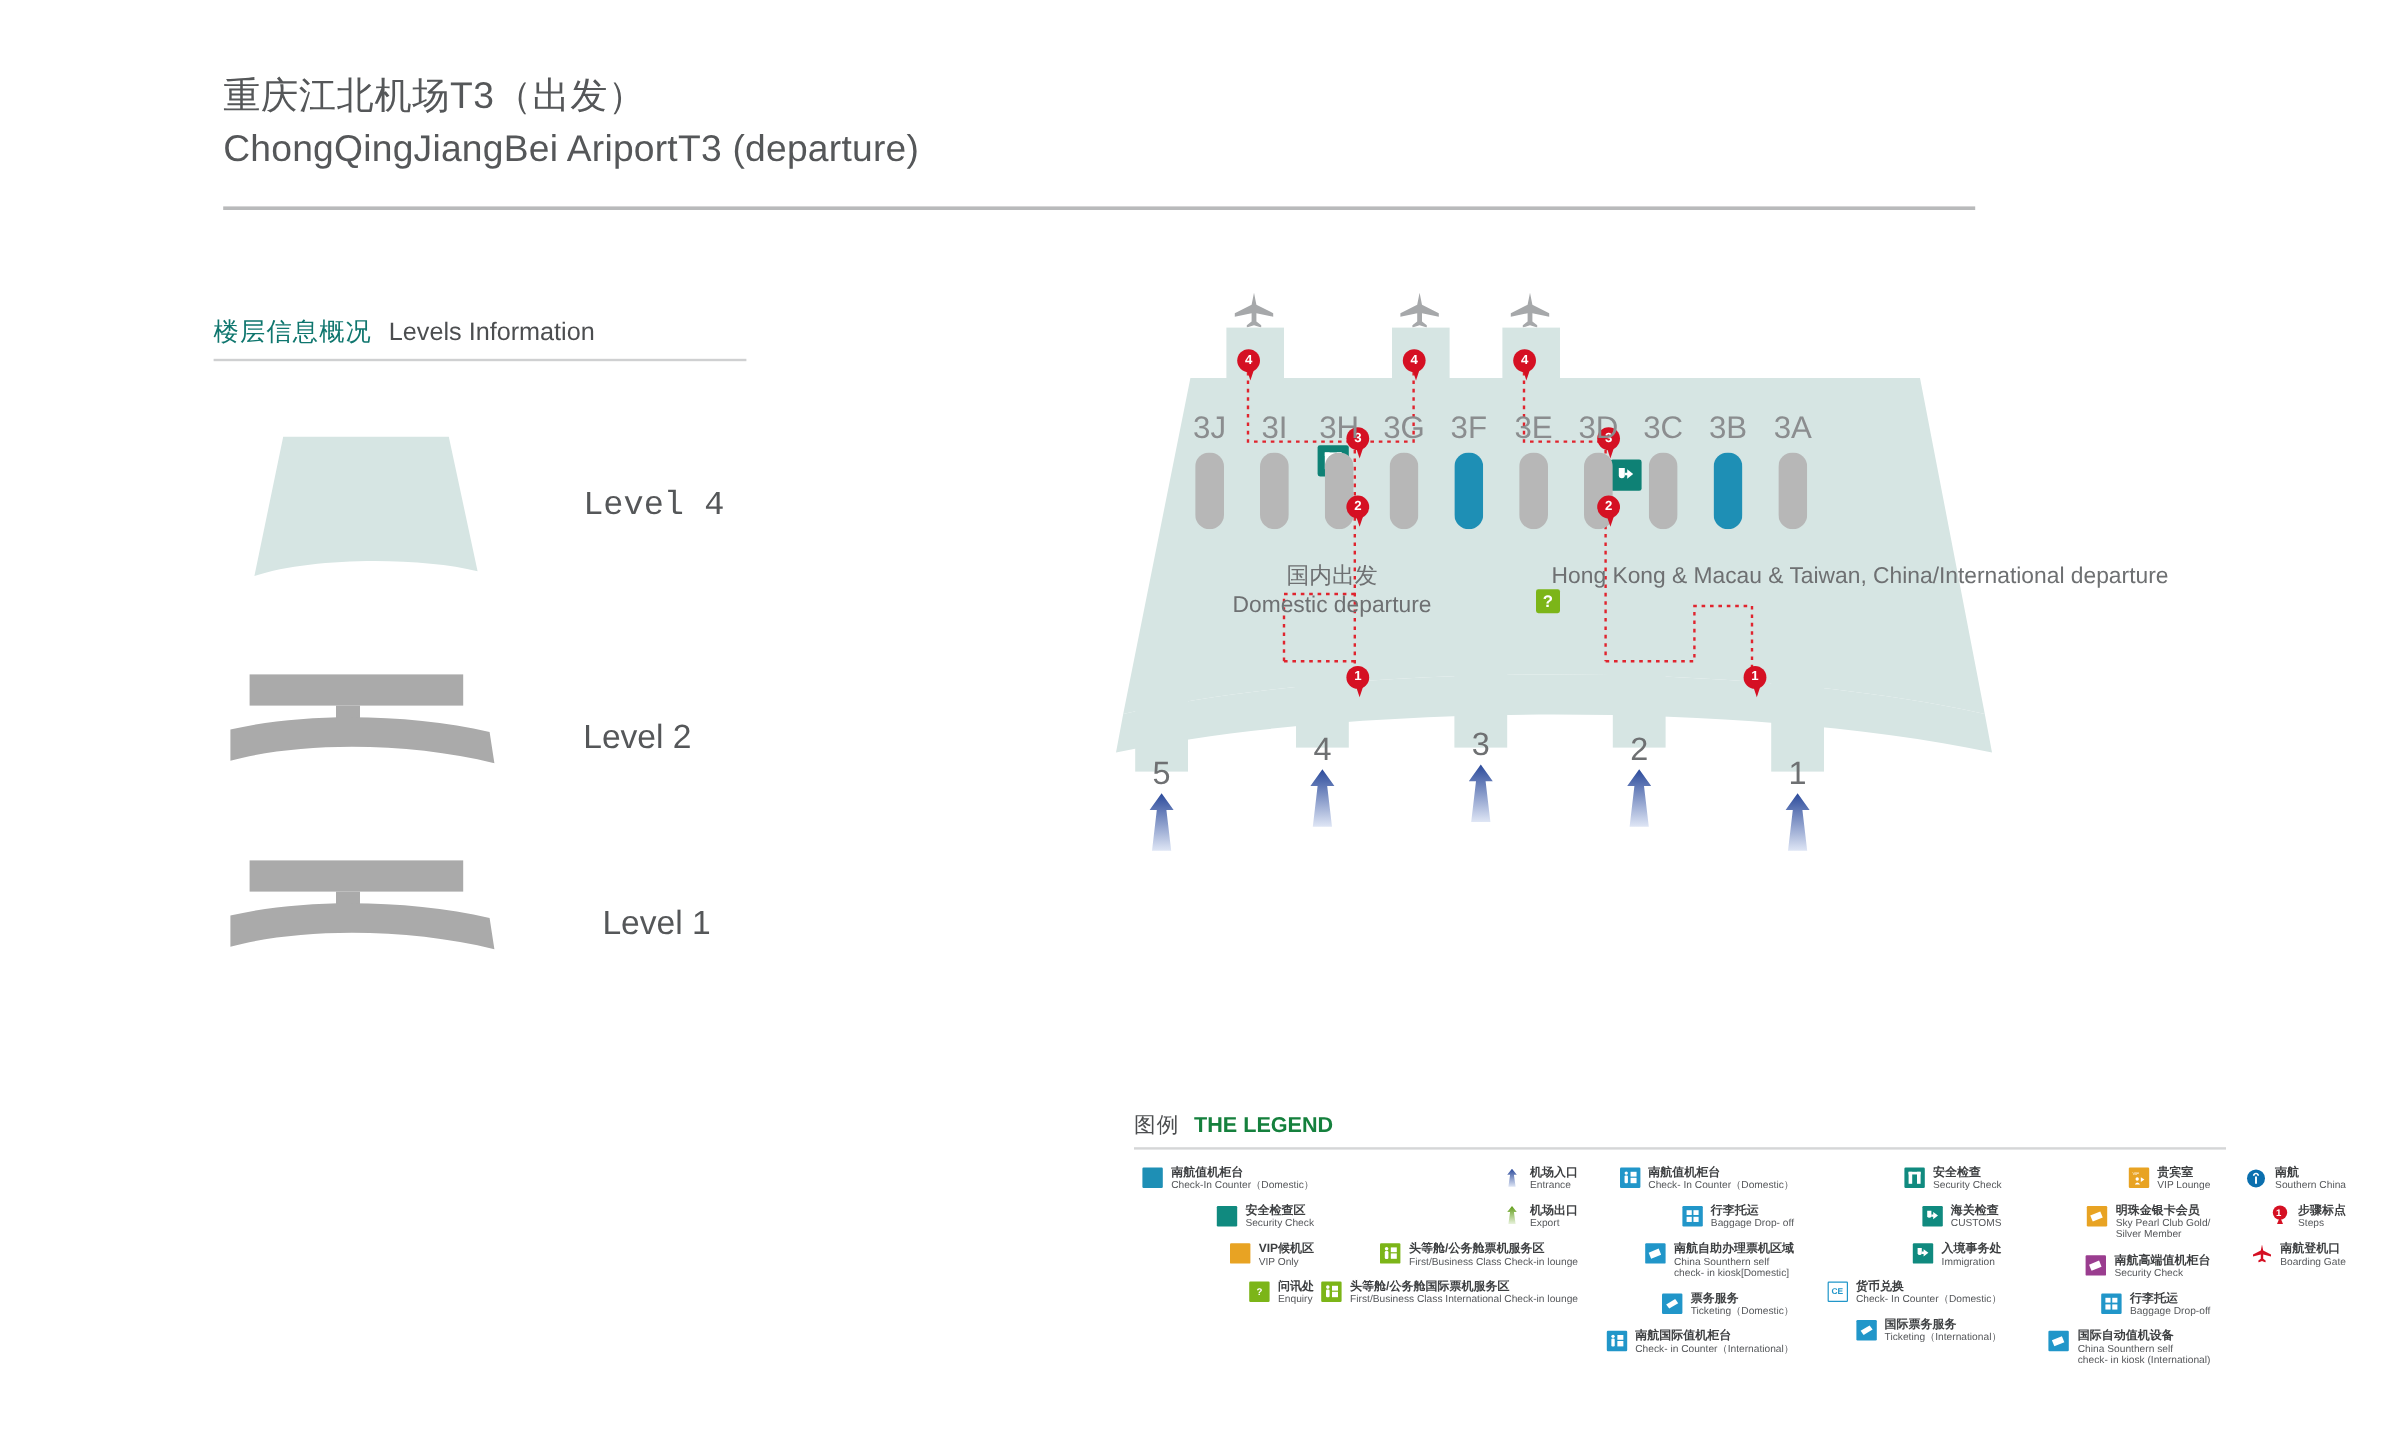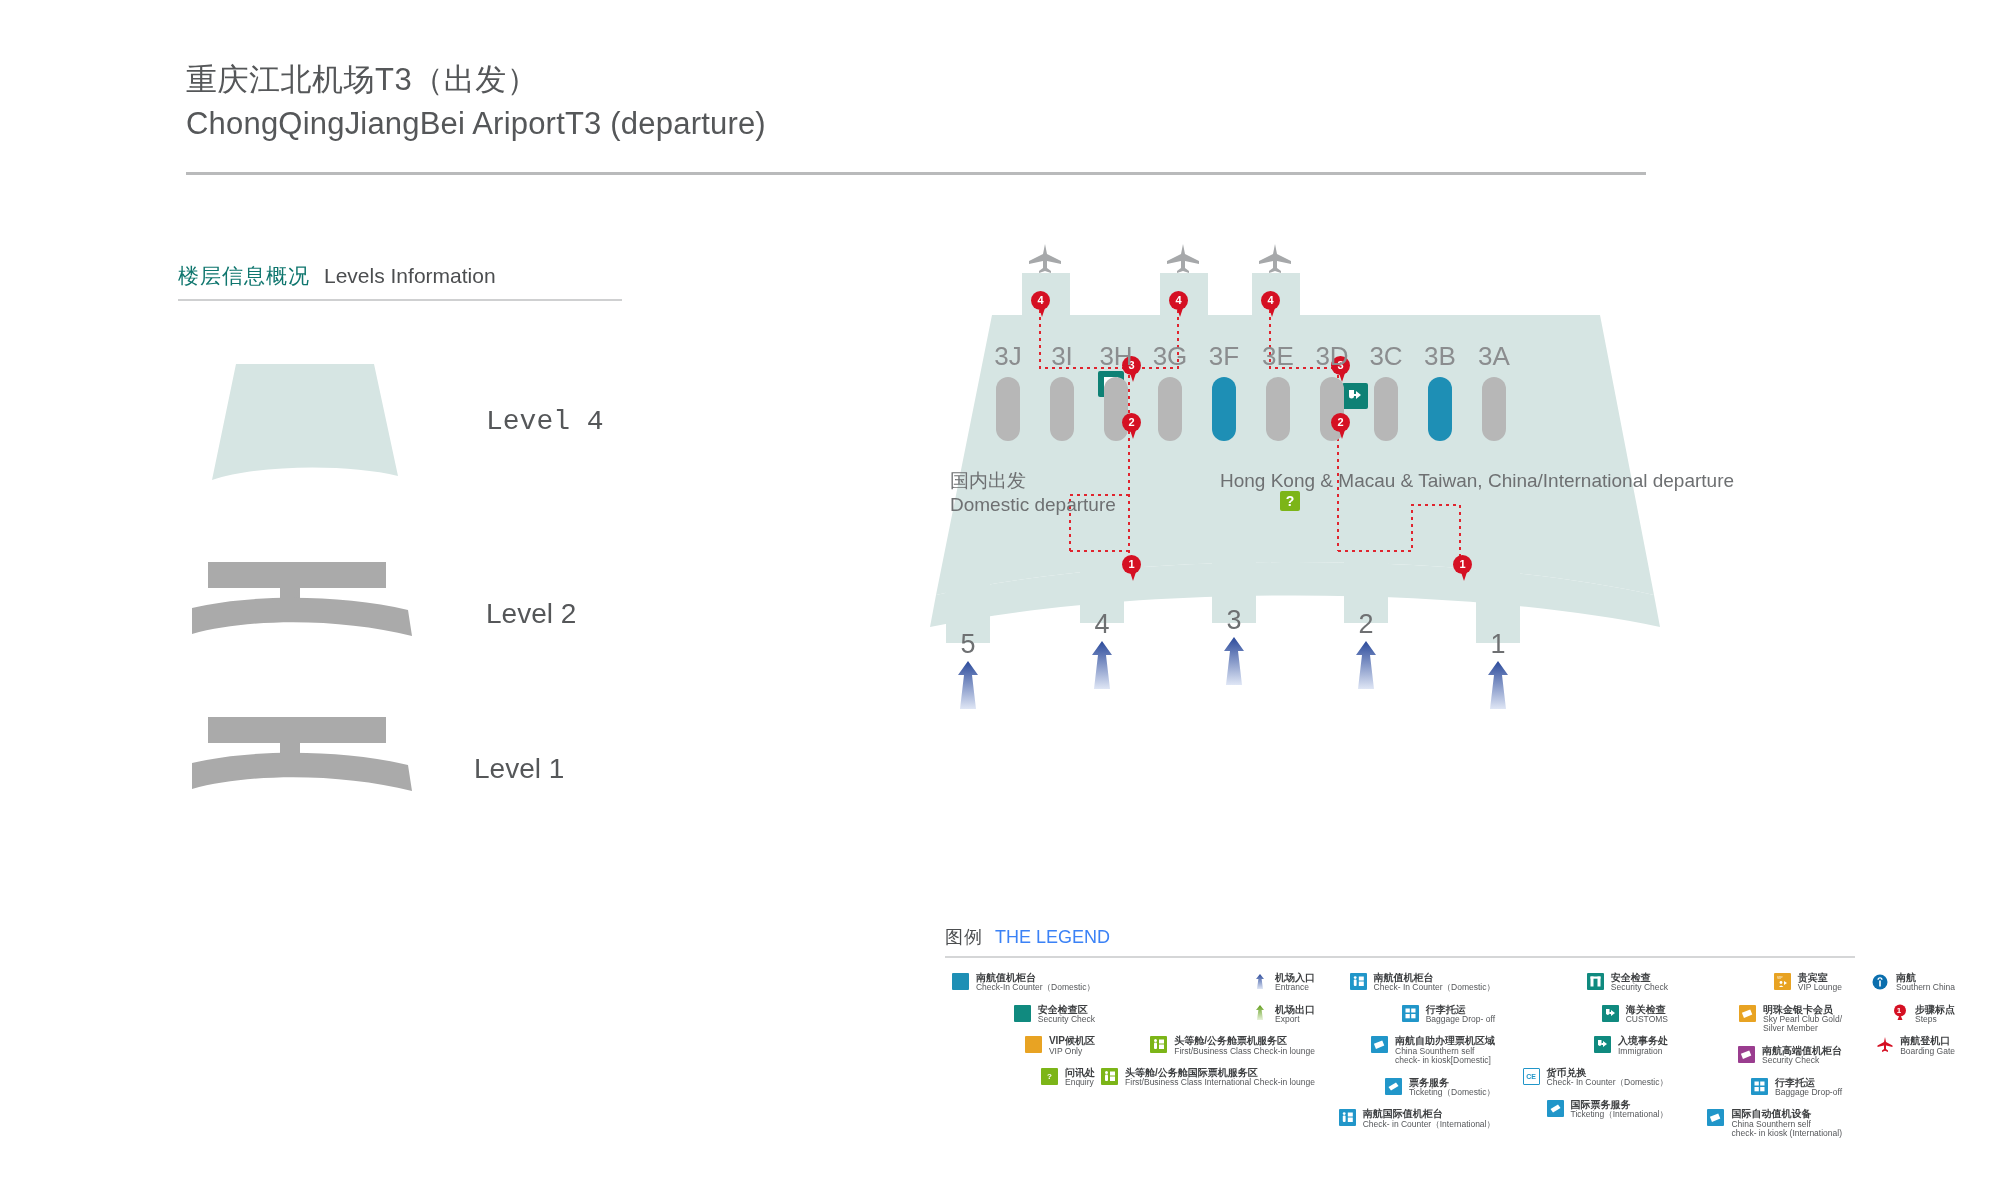--- a/index.html
+++ b/index.html
@@ -40,21 +40,21 @@
   }
   .lvl-svg { position: absolute; }
 
   
   #map { position: absolute; left: 900px; top: 255px; width: 980px; height: 550px; }
   .counter-label {
     position: absolute; font-size: 26px; color: #8b8d8f;
     text-align: center; width: 60px; white-space: nowrap;
   }
   .area-label {
-    position: absolute; text-align: left; color: #6e7072;
+    position: absolute; text-align: center; color: #6e7072;
     line-height: 24px; white-space: nowrap;
   }
   .area-label .cn { font-size: 19px; display: block; }
   .area-label .en { font-size: 19px; display: block; }
   .entrance-num {
     position: absolute; font-size: 27px; color: #6e7072;
     text-align: center; width: 40px;
   }
 
   
@@ -80,21 +80,21 @@
   .map-icon { position: absolute; }
   .ic-box {
     width: 26px; height: 26px; border-radius: 2px;
     display: flex; align-items: center; justify-content: center;
   }
 
   
   #legend { position: absolute; left: 945px; top: 925px; width: 910px; }
   .legend-head { position: relative; white-space: nowrap; }
   .legend-head .cn { font-size: 18px; color: #4c4e50; letter-spacing: 1px; }
-  .legend-head .en { font-size: 18px; color: #3b82f6; margin-left: 12px; }
+  .legend-head .en { font-size: 18px; color: #15803d; margin-left: 12px; font-weight: bold; }
   .legend-rule { margin-top: 7px; width: 910px; height: 2px; background: #d5d6d7; }
   .legend-cols { position: relative; margin-top: 14px; }
   .lcol { position: absolute; top: 0; }
   .litem { display: flex; align-items: flex-start; margin-bottom: 11px; justify-content: flex-end; }
   .lswatch {
     flex: 0 0 auto; width: 17px; height: 17px; border-radius: 1px;
     margin-right: 7px; margin-top: 1px; position: relative;
     display: flex; align-items: center; justify-content: center;
   }
   .ltext { line-height: 1.12; }
@@ -139,21 +139,21 @@
     </svg>
     <div class="level-label" style="left:296px;top:40px;">Level 2</div>
   </div>
 
   <div class="level-row" style="left:190px;top:713px;width:460px;height:130px;">
     <svg class="lvl-svg" width="230" height="130" viewBox="0 0 230 130">
       <rect x="18" y="4" width="178" height="26" fill="#aaaaaa"></rect>
       <rect x="90" y="30" width="20" height="28" fill="#aaaaaa"></rect>
       <path d="M2,50 C60,36 150,36 218,52 L222,78 C150,60 60,60 2,76 Z" fill="#aaaaaa"></path>
     </svg>
-    <div class="level-label" style="left:284px;top:40px;">Level 1</div>
+    <div class="level-label" style="left:312px;top:40px;">Level 1</div>
   </div>
 
   <div id="map">
 
     <svg width="980" height="550" viewBox="0 0 980 550" style="position:absolute;left:0;top:0;">
 
       <rect x="122" y="18" width="48" height="48" fill="#d6e5e3"></rect>
       <rect x="260" y="18" width="48" height="48" fill="#d6e5e3"></rect>
       <rect x="352" y="18" width="48" height="48" fill="#d6e5e3"></rect>
 

